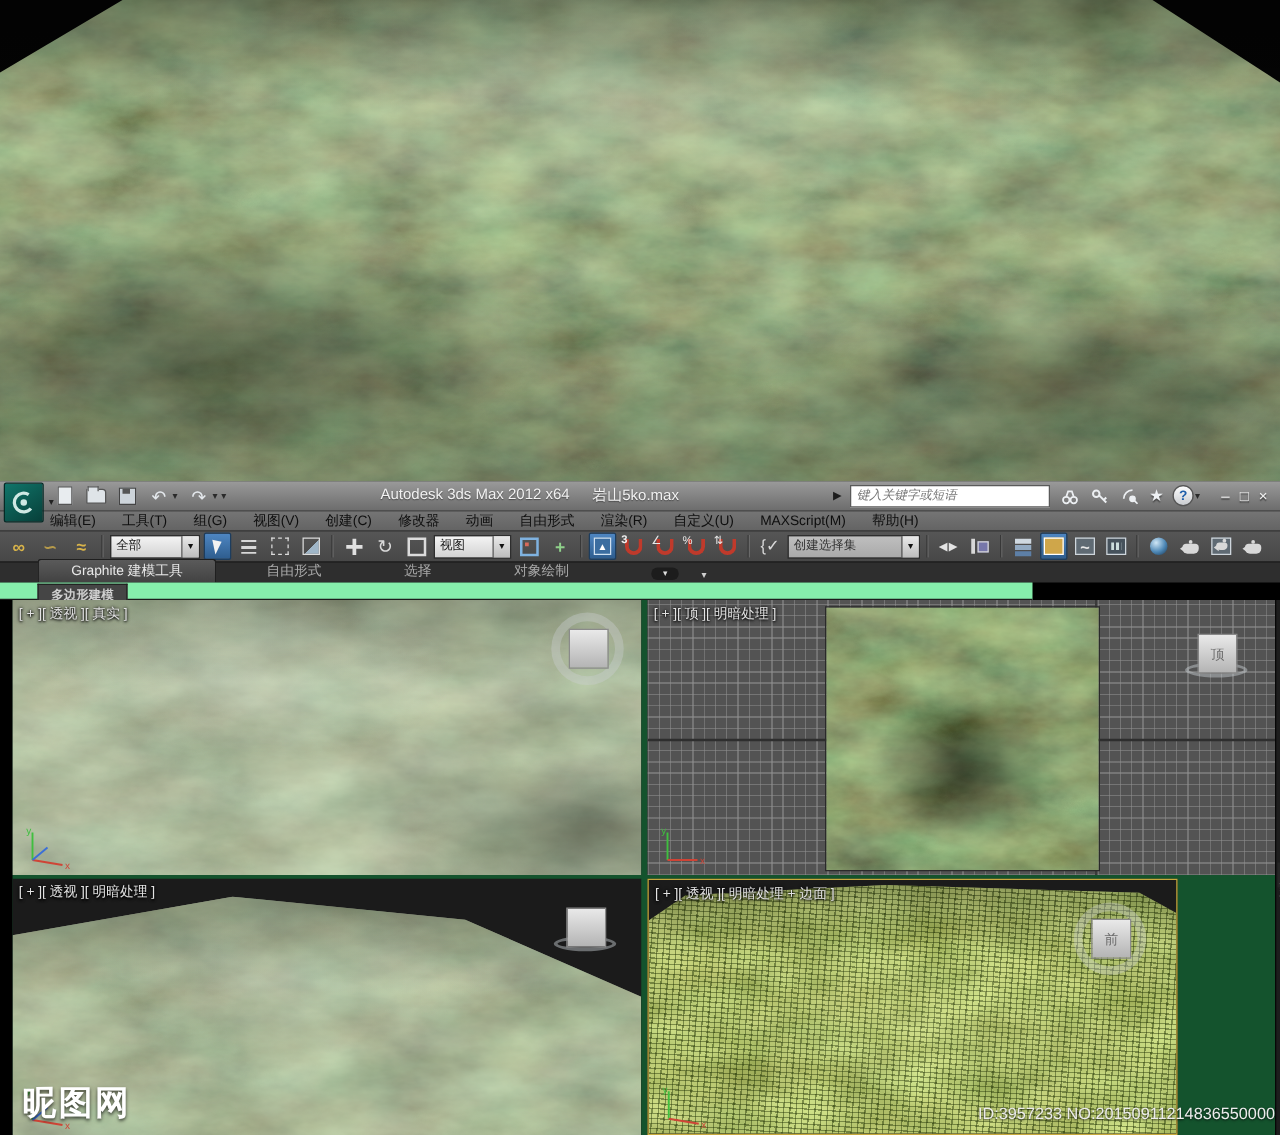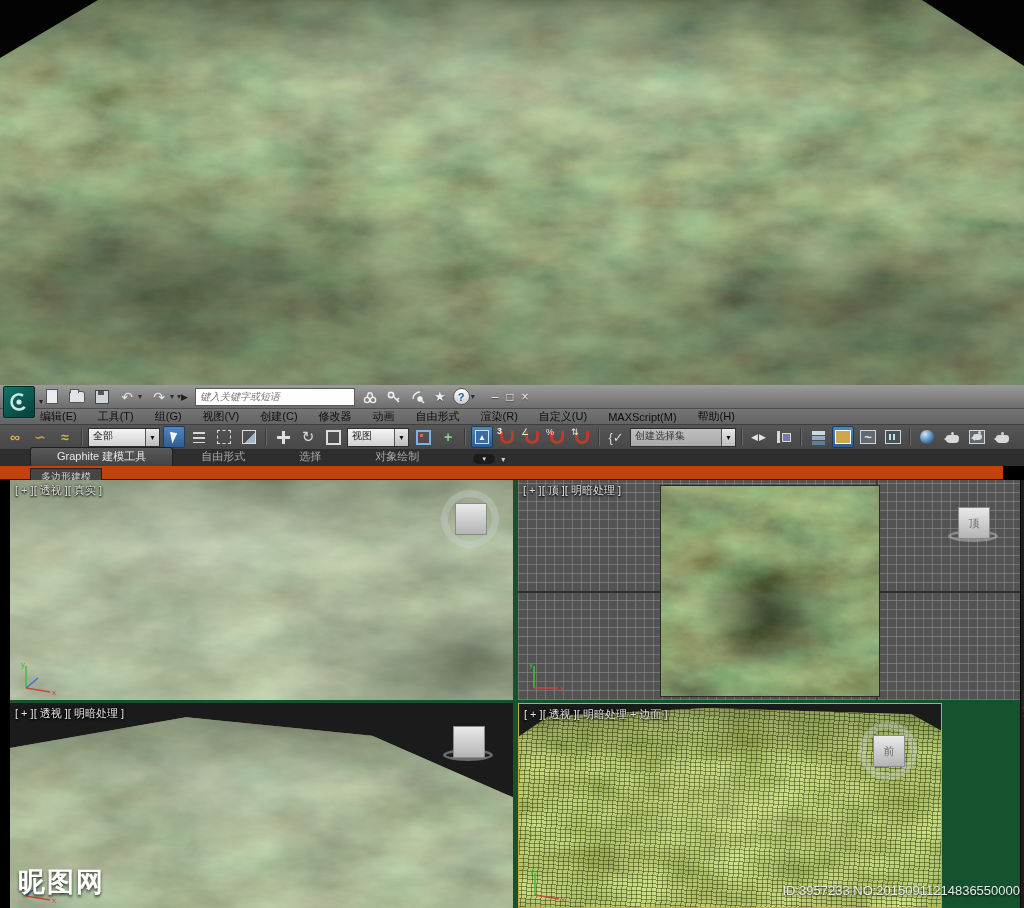--- a/index.html
+++ b/index.html
@@ -95,29 +95,29 @@
   .dd .dd-val{font-size:10px;color:#1a1a1a;padding:0 4px;white-space:nowrap;overflow:hidden;}
   .dd .dd-btn{width:13px;height:100%;background:linear-gradient(#e9e9e9,#bdbdbd);border-left:1px solid #555;
     display:flex;align-items:center;justify-content:center;font-size:7px;color:#111;}
   .dd.gray{background:linear-gradient(#bfbfbf,#a9a9a9);}
   .mirror::before{content:"◀▶";font-size:9px;color:#e4e4e4;letter-spacing:1px;}
   .align::before{content:"";width:3px;height:12px;background:#d8d8d8;margin-right:2px;}
   .align::after{content:"";width:7px;height:7px;border:1px solid #d8d8d8;background:#77a;}
 
   
   .ribbontabs{left:0;top:450px;width:1024px;height:16px;background:#2e2e2e;display:flex;align-items:flex-end;
-    gap:2px;padding-left:30px;box-sizing:border-box;}
+    gap:14px;padding-left:30px;box-sizing:border-box;}
   .rtab{font-size:11px;color:#a9a9a9;padding:1px 26px 2px 26px;cursor:pointer;white-space:nowrap;}
   .rtab.active{background:linear-gradient(#5a5a5a,#424242);color:#e8e8e8;border:1px solid #1f1f1f;border-bottom:none;
     border-radius:3px 3px 0 0;}
   .rib-collapse{margin-left:26px;margin-bottom:2px;width:22px;height:10px;background:#1c1c1c;border-radius:5px;
     color:#dfdfdf;font-size:7px;display:flex;align-items:center;justify-content:center;cursor:pointer;}
   .rib-caret{color:#cfcfcf;font-size:8px;margin-left:4px;margin-bottom:2px;cursor:pointer;}
-  .ribbonpanel{left:0;top:466px;width:1003px;height:14px;background:#c2410c;border-bottom:1px solid #1c1c1c;
-    box-sizing:border-box;}
+  .ribbonpanel{left:0;top:466px;width:826px;height:14px;background:#86efac;border-bottom:1px solid #1c1c1c;
+    box-sizing:border-box;font-weight:bold;}
   .ptab{display:inline-block;margin-left:30px;background:#454545;border:1px solid #222;border-bottom:none;
     color:#cfcfcf;font-size:10px;padding:1px 10px 1px 10px;cursor:pointer;}
 
   
   .viewports{left:10px;top:480px;width:1024px;height:428px;background:#14532d;}
   .vp{position:absolute;overflow:hidden;background:#1b1b1b;cursor:crosshair;}
   .vp-tl{left:0;top:0;width:503px;height:220px;}
   .vp-tr{left:508px;top:0;width:502px;height:220px;}
   .vp-bl{left:0;top:223px;width:503px;height:205px;}
   .vp-br{left:508px;top:223px;width:424px;height:205px;border:1px solid #c7a93c;box-sizing:border-box;}
@@ -226,20 +226,24 @@
       <span class="qicon">
           <span class="qarrow">↶</span>
         </span>
       <span class="qcaret">▾</span>
       <span class="qicon">
           <span class="qarrow">↷</span>
         </span>
       <span class="qcaret">▾</span>
       <span class="qcaret">▾</span>
     </div>
+    <div class="title-center">
+      <span>Autodesk 3ds Max  2012 x64</span>
+      <span>岩山5ko.max</span>
+    </div>
     <div class="tb-right">
       <span class="run-caret">▶</span>
       <input class="searchbox" placeholder="键入关键字或短语" style="">
       <span class="tbicon">
         <svg width="16" height="16" viewBox="0 0 16 16" fill="none" stroke="#eceff2" stroke-width="1.4">
           <circle cx="5" cy="11" r="2.6"></circle>
             <circle cx="11" cy="11" r="2.6"></circle>
             <path d="M5 8.5 L6.5 4 h3 L11 8.5"></path>
         </svg>
       </span>

